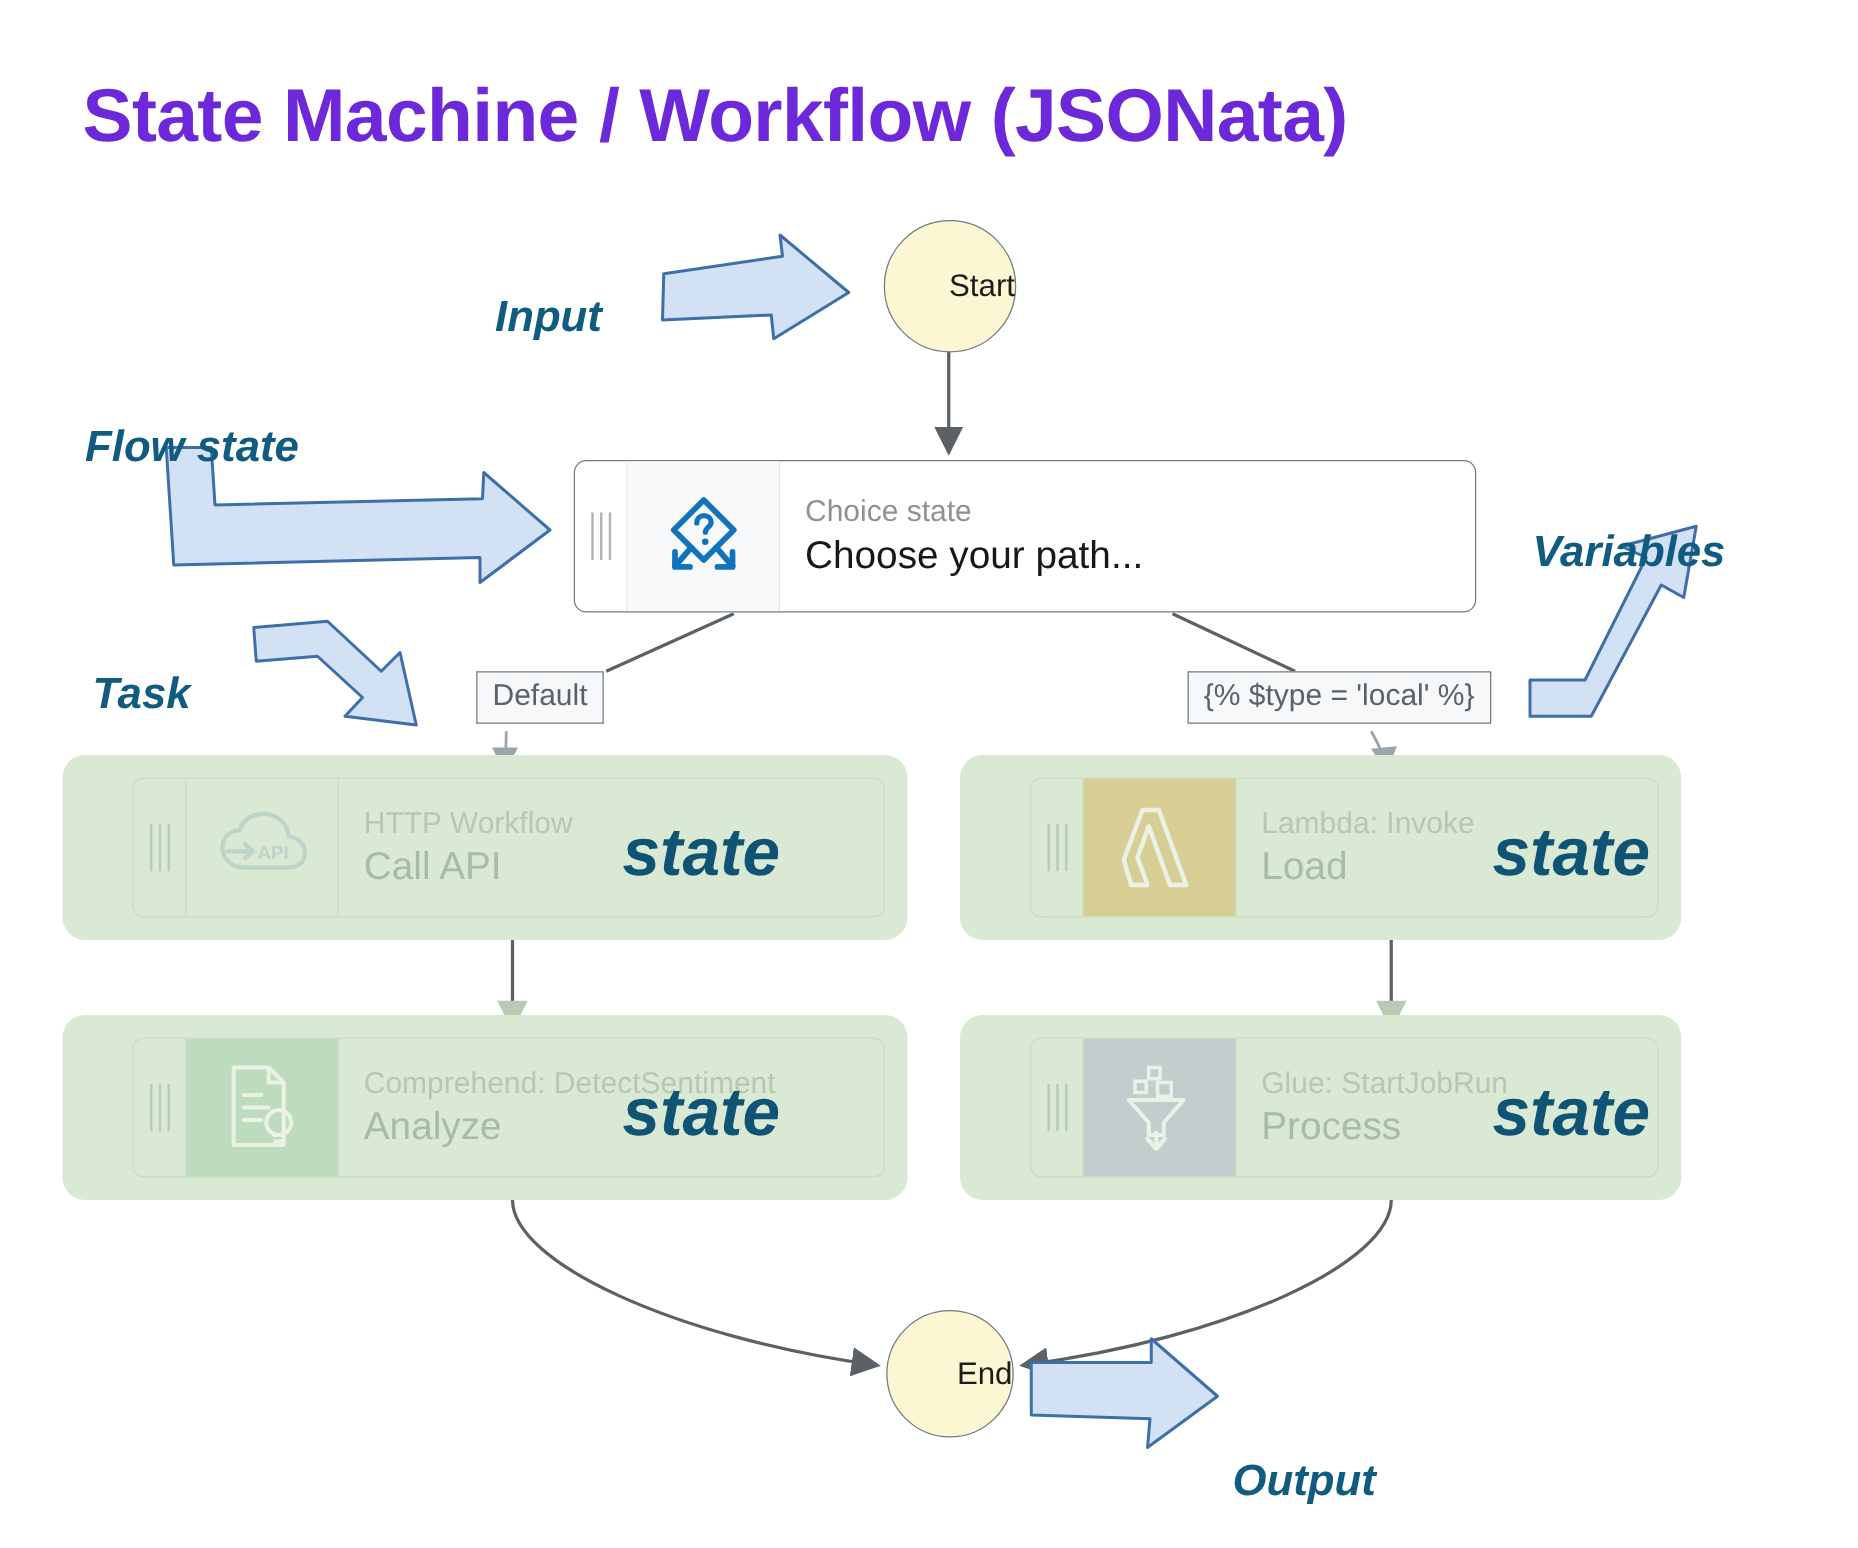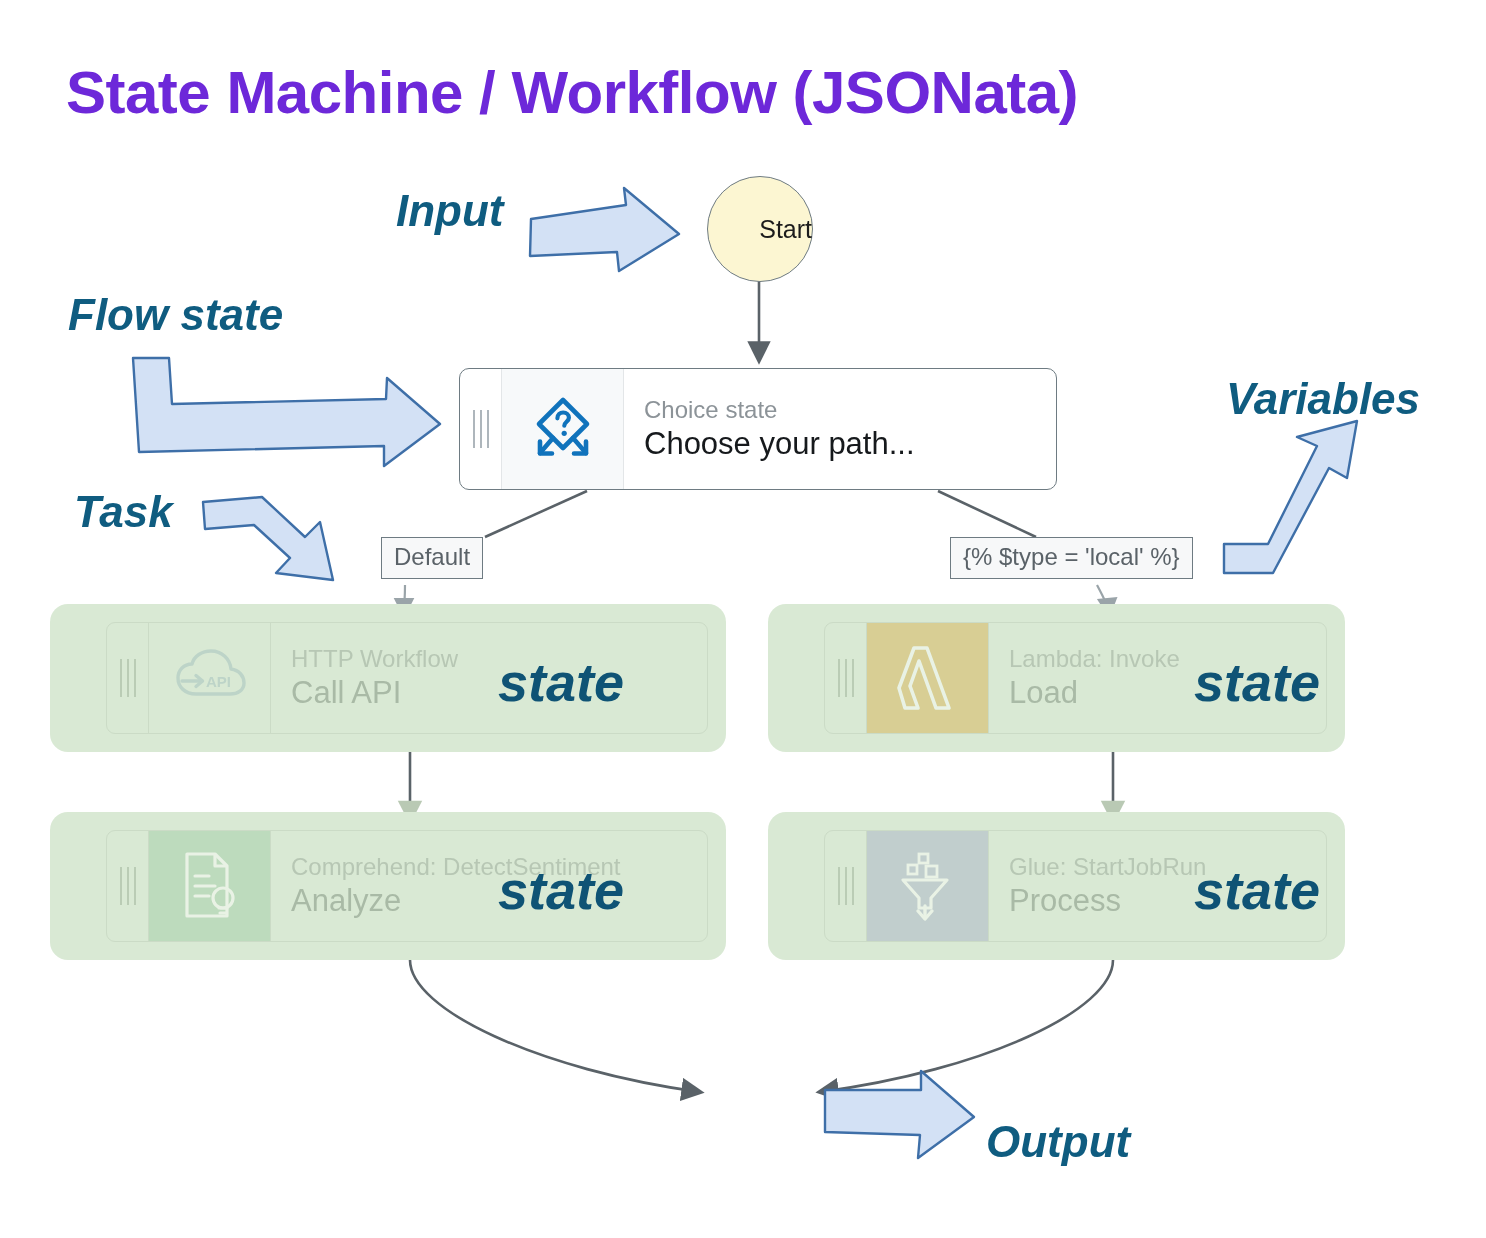--- a/index.html
+++ b/index.html
@@ -26,25 +26,26 @@
     font-size: 60px;
     font-weight: bold;
     color: #6d28d9;
     letter-spacing: -0.5px;
     white-space: nowrap;
   }
 
   
   .annot-label {
     position: absolute;
-    font-size: 44px;
+    font-size: 35px;
     font-weight: bold;
     font-style: italic;
     color: #0F5C80;
     white-space: nowrap;
+    margin-top: 48px;
   }
   #label-input    { left: 396px; top: 186px; }
   #label-flow     { left: 68px;  top: 290px; }
   #label-task     { left: 74px;  top: 487px; }
   #label-vars     { left: 1226px; top: 374px; }
   #label-output   { left: 986px;  top: 1117px; }
 
   
   .terminal {
     position: absolute;
@@ -63,21 +64,21 @@
   }
   #node-end {
     left: 709px; top: 1048px;
     width: 100px; height: 100px;
   }
 
   
   #choice-card {
     position: absolute;
     left: 459px; top: 368px;
-    width: 598px; height: 122px;
+    width: 722px; height: 122px;
     background: #ffffff;
     border: 1.8px solid #6E7B82;
     border-radius: 10px;
     display: flex;
     align-items: stretch;
     box-sizing: border-box;
     overflow: hidden;
   }
   .grip {
     width: 42px;
@@ -236,20 +237,23 @@
     <path d="M410,960 C410,1010 540,1070 700,1092" fill="none" stroke="#5A6268" stroke-width="2.6" marker-end="url(#arrowhead)"></path>
 
     <path d="M1113,960 C1113,1010 985,1070 820,1092" fill="none" stroke="#5A6268" stroke-width="2.6" marker-end="url(#arrowhead)"></path>
   </svg>
 
   <div id="page-title">State Machine / Workflow (JSONata)</div>
 
   <div class="terminal" id="node-start">
     <span>Start</span>
   </div>
+  <div class="terminal" id="node-end">
+    <span>End</span>
+  </div>
 
   <div id="choice-card">
     <div class="grip">
       <div class="grip-inner">
           <span></span>
           <span></span>
           <span></span>
         </div>
     </div>
     <div class="icon-cell">

